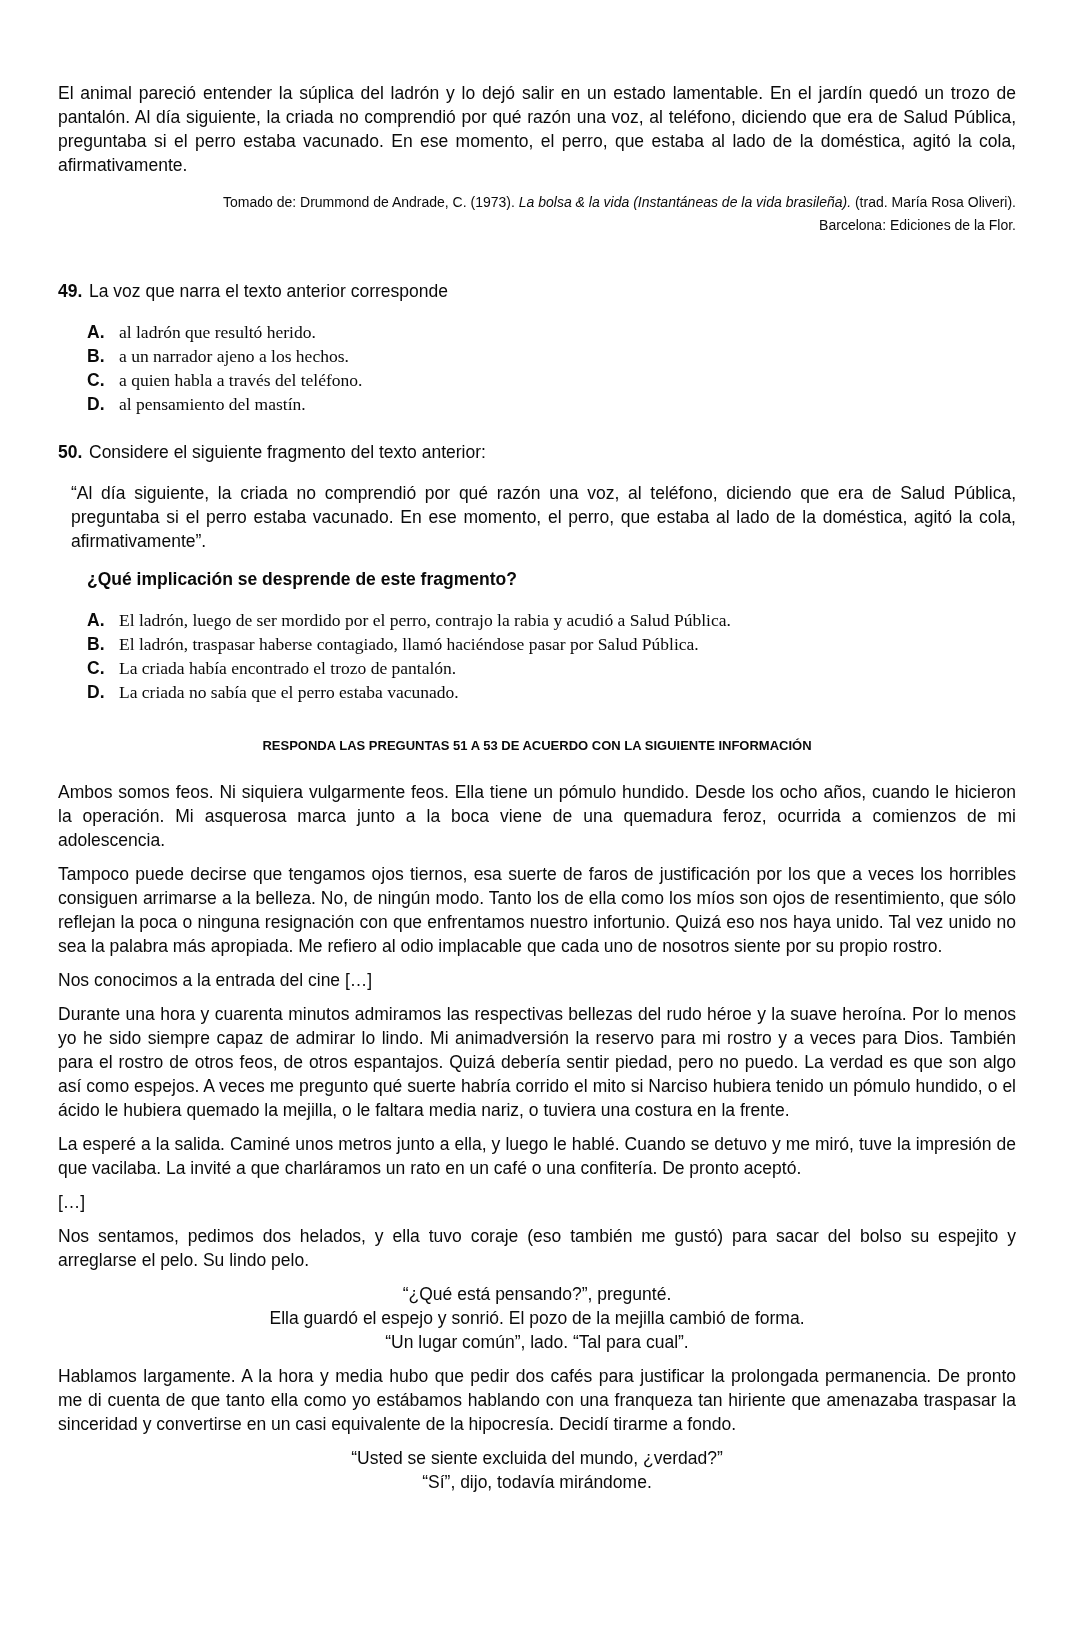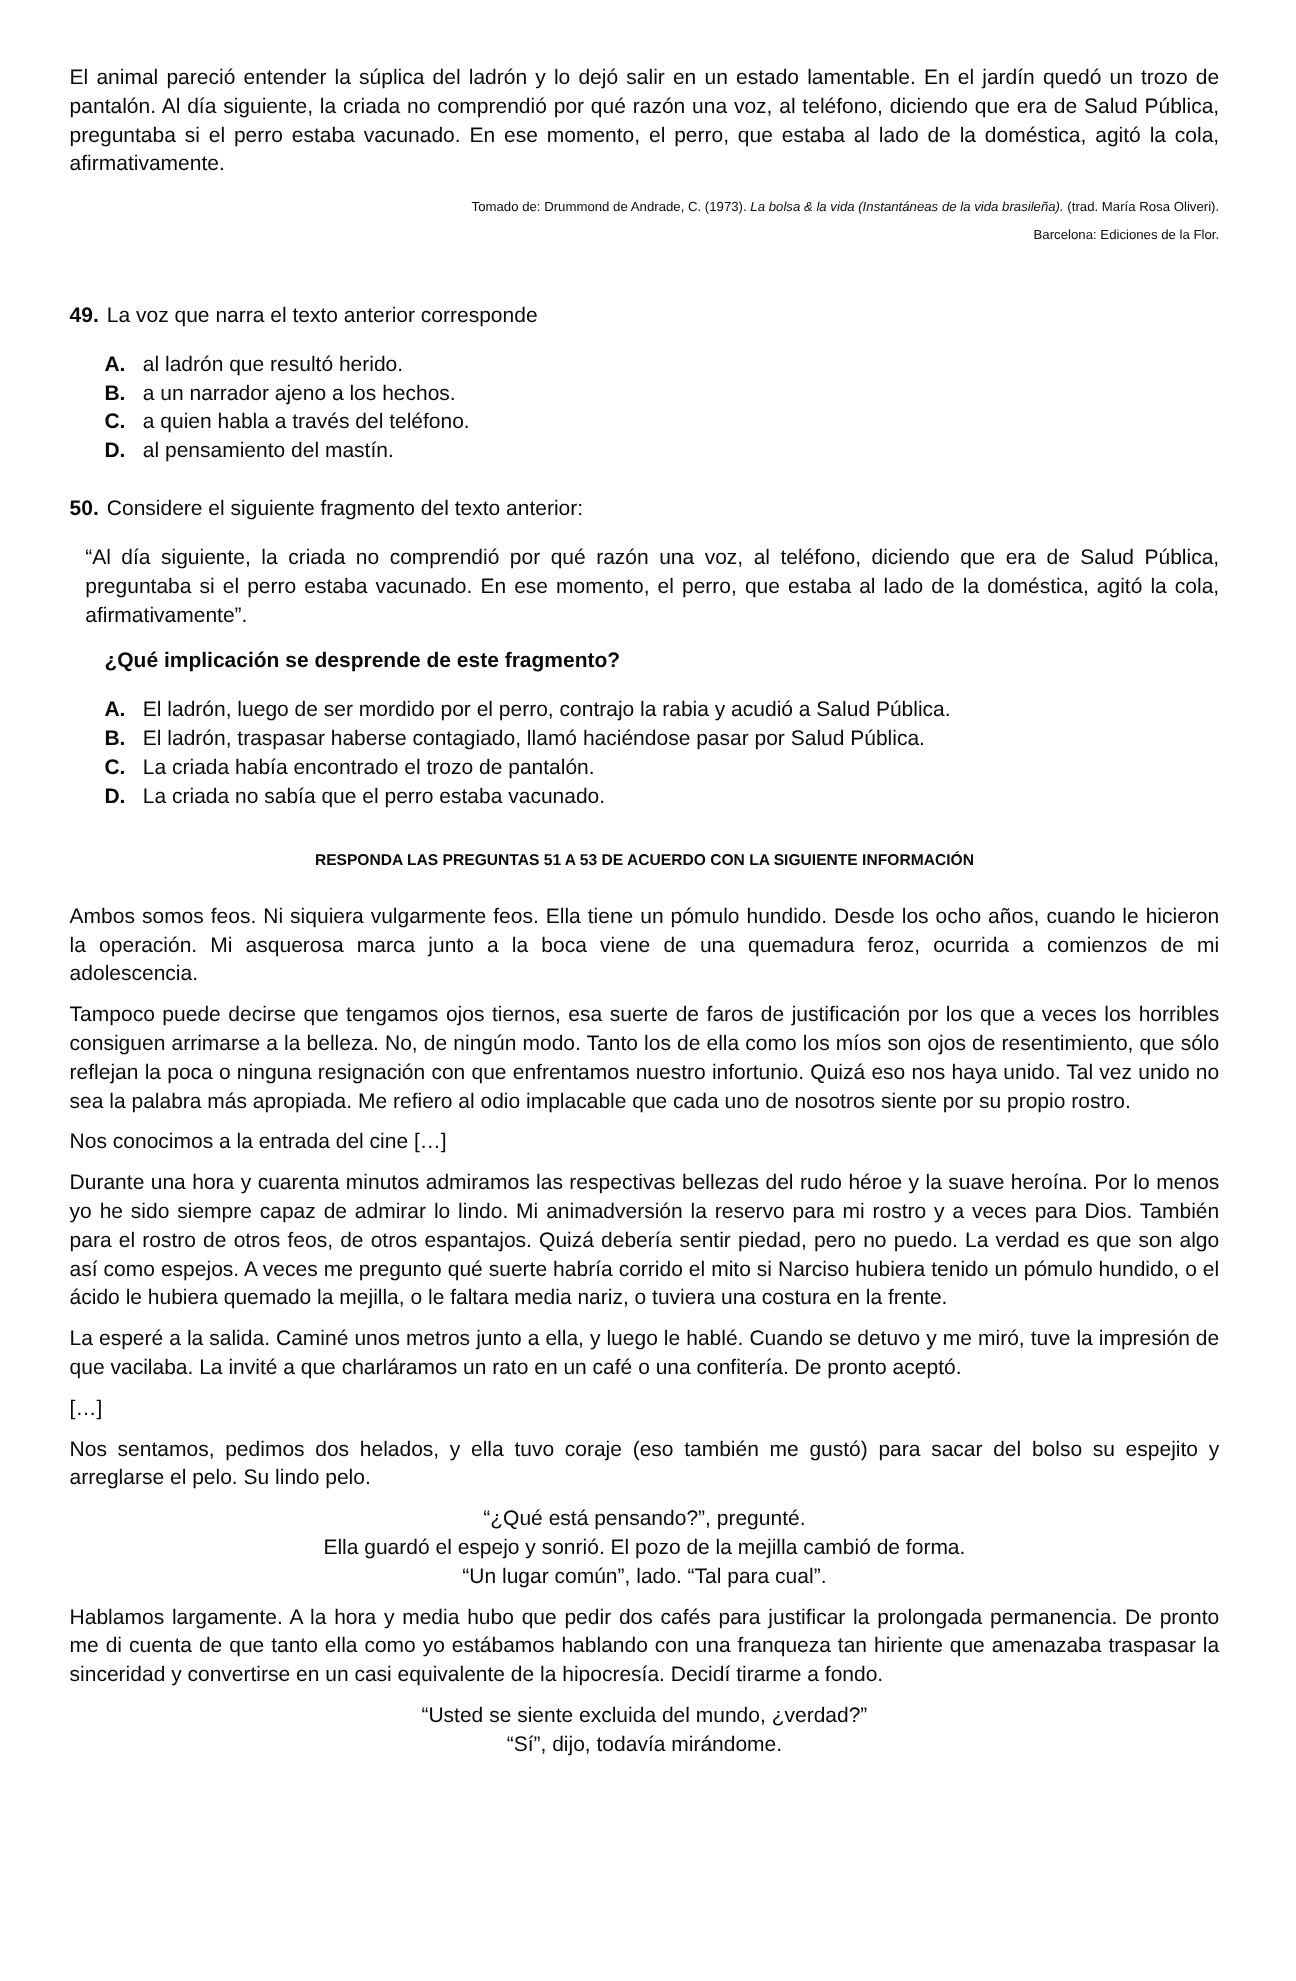--- a/index.html
+++ b/index.html
@@ -5,51 +5,51 @@
   * { margin: 0; padding: 0; box-sizing: border-box; }
   html, body { background: #ffffff; }
   body {
     width: 1080px; height: 1651px;
     overflow: hidden;
     font-family: "Liberation Sans", sans-serif;
     color: #0a0a0a;
   }
   .page {
     width: 1080px; height: 1651px;
-    padding: 52px 64px 0 58px;
+    padding: 81px 64px 0 58px;
     font-size: 17.5px;
     line-height: 24px;
   }
   .justify { text-align: justify; }
   .para { margin-bottom: 10px; }
 
   
   .citation {
     margin-top: 14px;
     margin-bottom: 42px;
-    font-size: 11px;
+    font-size: 14px;
     line-height: 23px;
     text-align: right;
   }
   .citation em { font-style: italic; }
 
   
   .question { margin-bottom: 24px; }
   .q-head { display: flex; margin-bottom: 17px; }
   .q-num { font-weight: bold; flex: 0 0 31px; }
   .q-text { flex: 1; }
   .q-fragment {
     margin: 0 0 14px 13px;
     text-align: justify;
   }
   .q-subprompt { margin: 0 0 17px 29px; font-weight: bold; }
   .options { list-style: none; margin-left: 29px; }
   .option { display: flex; }
   .opt-letter { font-weight: bold; flex: 0 0 32px; }
-  .opt-text { flex: 1; }
+  .opt-text { flex: 1; font-family: Liberation Serif, serif; }
 
   
   .section-header {
     text-align: center;
     font-weight: bold;
     margin: 30px 0 22px 0;
   }
 
   
   .line-group { margin-bottom: 10px; }

